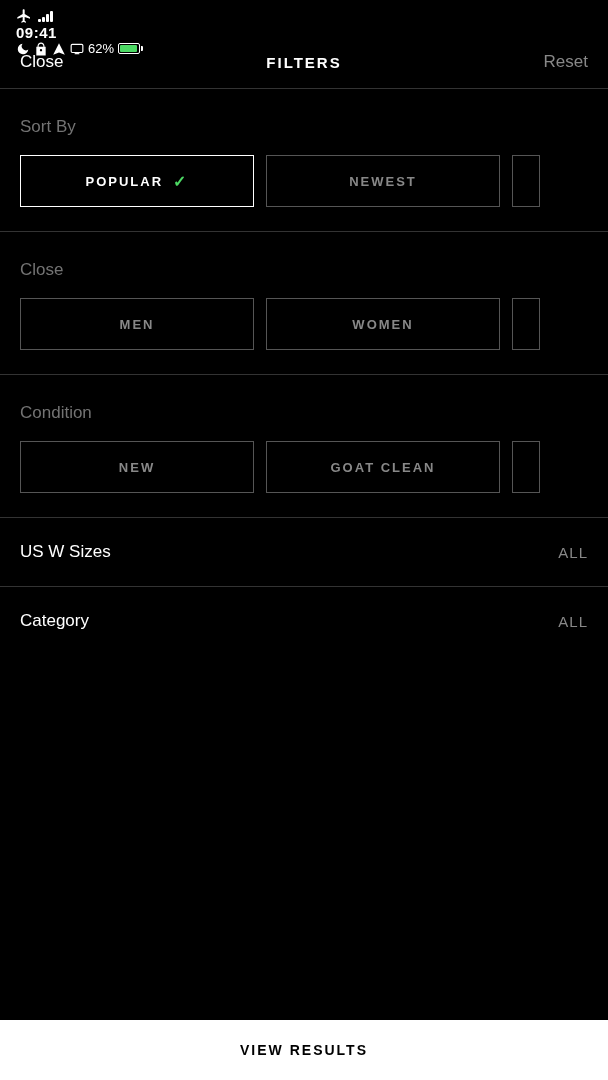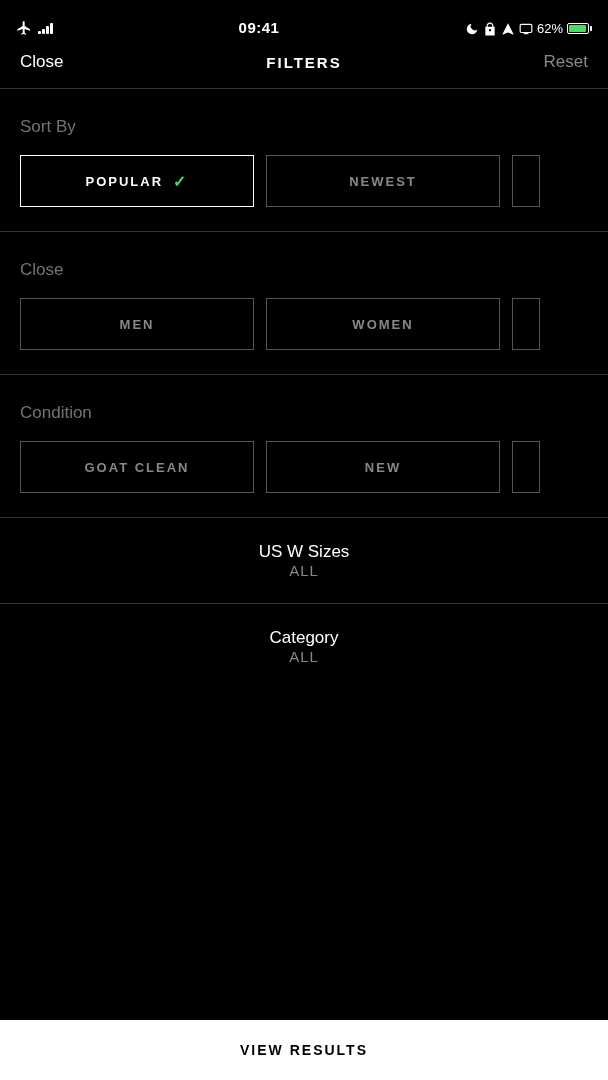--- a/index.html
+++ b/index.html
@@ -16,23 +16,24 @@
       width: 608px;
       min-height: 1080px;
       position: relative;
       overflow-x: hidden;
     }
 
     
     .status-bar {
       display: flex;
       justify-content: space-between;
-      align-items: flex-end;
+      align-items: flex-start;
       padding: 8px 16px 4px 16px;
       height: 40px;
+      flex-direction: column;
     }
 
     .status-bar-left {
       display: flex;
       align-items: center;
       gap: 6px;
     }
 
     .status-bar-center {
       font-size: 15px;
@@ -184,21 +185,20 @@
       color: #4cd964;
       font-size: 16px;
     }
 
     
     .section-row {
       padding: 24px 20px;
       display: flex;
       justify-content: space-between;
       align-items: center;
-      flex-direction: column;
     }
 
     .section-row-label {
       font-size: 17px;
       font-weight: 500;
       color: #fff;
     }
 
     .section-row-value {
       font-size: 15px;
@@ -315,24 +315,24 @@
     <div class="filter-btn partial-visible"></div>
   </div>
 </div>
 
 <div class="divider"></div>
 
 <div class="section">
   <div class="section-title">Condition</div>
   <div class="filter-options">
     <button class="filter-btn">
+      <span>NEW</span>
+    </button>
+    <button class="filter-btn">
       <span>GOAT CLEAN</span>
-    </button>
-    <button class="filter-btn">
-      <span>NEW</span>
     </button>
     <div class="filter-btn partial-visible"></div>
   </div>
 </div>
 
 <div class="divider"></div>
 
 <div class="section-row">
   <span class="section-row-label">US W Sizes</span>
   <span class="section-row-value">ALL</span>

